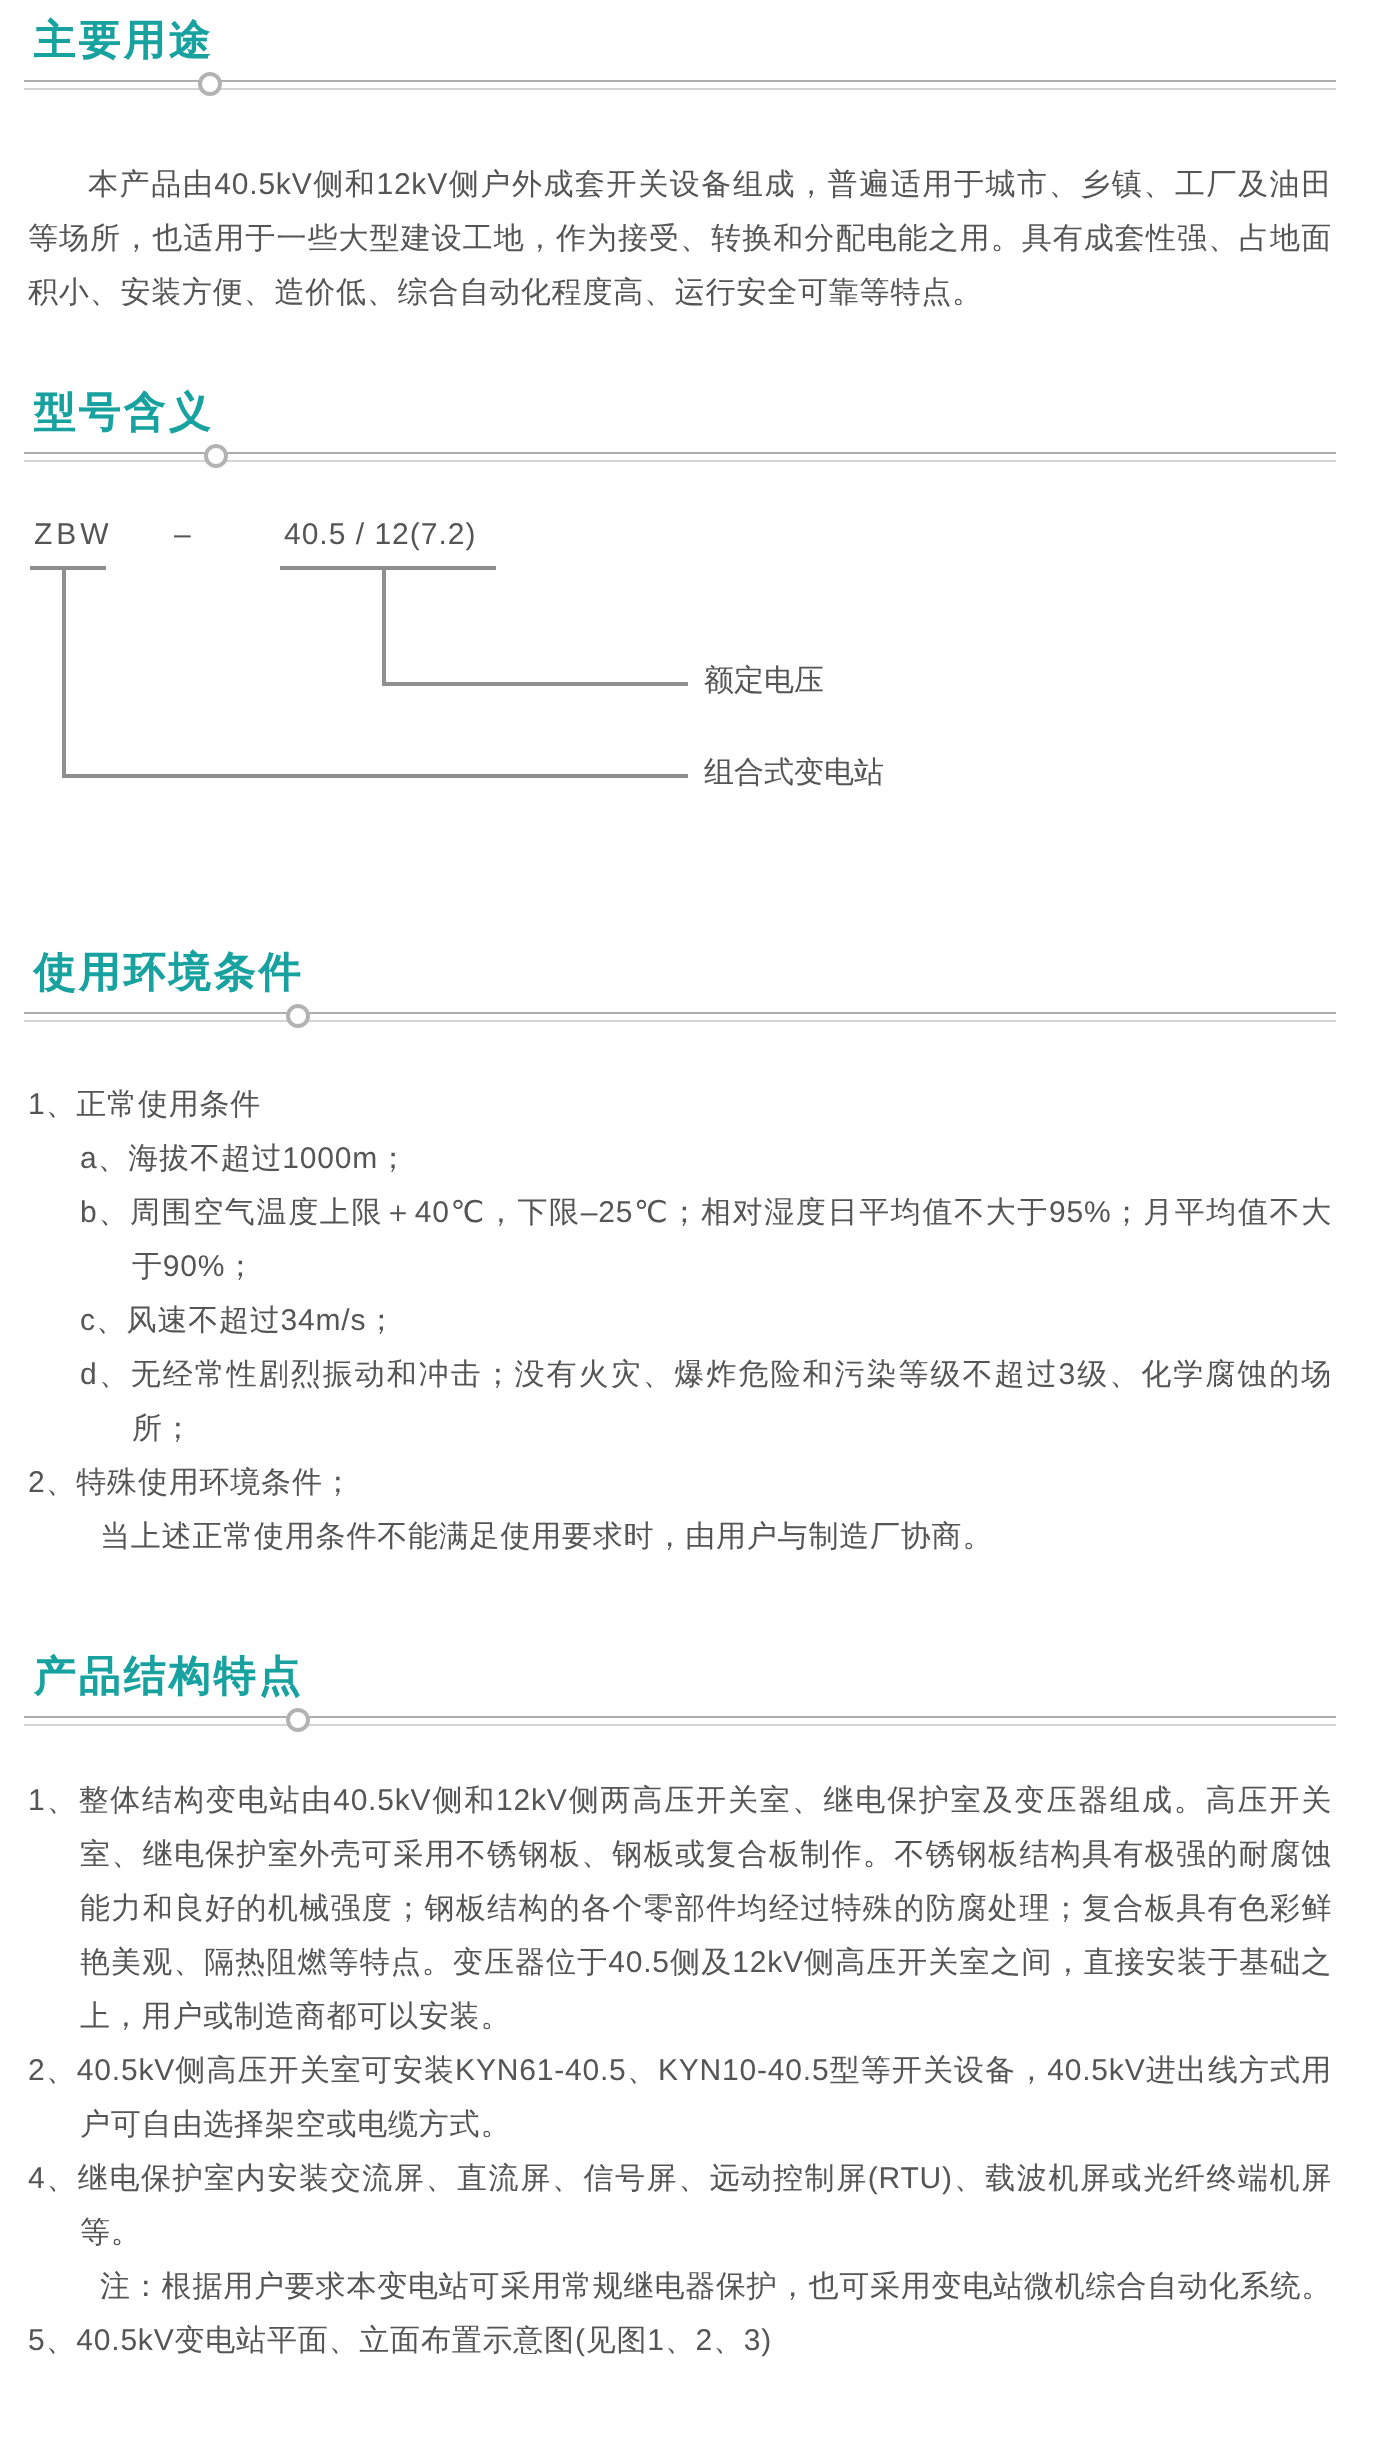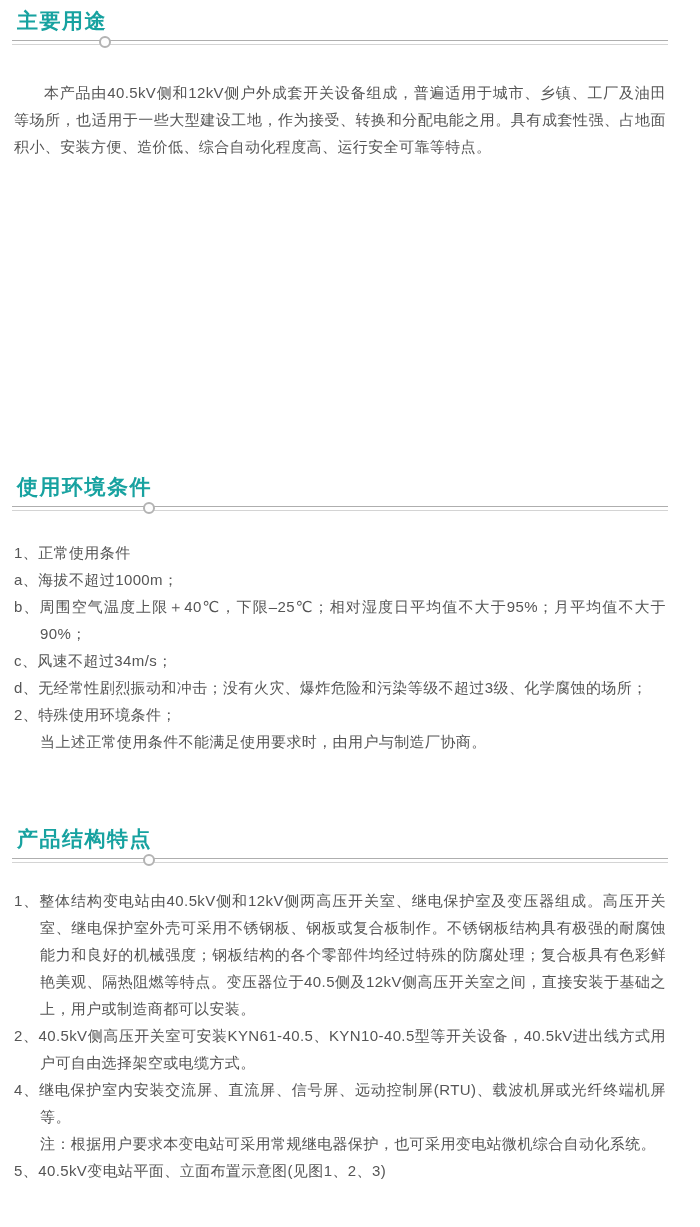--- a/index.html
+++ b/index.html
@@ -18,22 +18,22 @@
     border-top:1px solid #aeaeae; border-bottom:1px solid #d4d4d4;
   }
   .rule-circle {
     position:absolute; top:-5px; width:12px; height:12px; border-radius:50%;
     background:#fefefe; border:2px solid #b3b3b3; box-sizing:border-box;
   }
   .bodytext { font-size:15px; line-height:27px; letter-spacing:0.4px; text-align:justify; color:#555555; }
   .para { margin:34px 14px 0 14px; text-indent:2em; }
   .list { margin:28px 14px 0 14px; }
   .li-main { padding-left:26px; text-indent:-26px; }
-  .li-sub  { padding-left:26px; text-indent:-26px; }
-  .li-note { margin-left:26px; }
+  .li-sub  { margin-left:26px; padding-left:26px; text-indent:-26px; }
+  .li-note { margin-left:36px; }
   
   .diagram { position:relative; margin-top:24px; height:175px; font-size:15px; color:#555555; }
   .dg-text { position:absolute; white-space:nowrap; line-height:20px; }
   .dg-line { position:absolute; background:#8f8f8f; }
   .m-prefix { left:17px; top:3px; letter-spacing:2px; }
   .m-dash   { left:87px; top:3px; }
   .m-spec   { left:142px; top:3px; letter-spacing:0.5px; }
   .u1 { left:15px;  top:28px; width:38px;  height:2px; }
   .u2 { left:140px; top:28px; width:108px; height:2px; }
   .vA { left:191px; top:28px; width:2px;   height:60px; }
@@ -49,20 +49,39 @@
 <div class="page">
 
   <div class="sec" style="top:8px;">
     <h2 class="sec-title">主要用途</h2>
     <div class="sec-rule">
       <span class="rule-circle" style="left:87px;"></span>
     </div>
     <div class="bodytext para">本产品由40.5kV侧和12kV侧户外成套开关设备组成，普遍适用于城市、乡镇、工厂及油田等场所，也适用于一些大型建设工地，作为接受、转换和分配电能之用。具有成套性强、占地面积小、安装方便、造价低、综合自动化程度高、运行安全可靠等特点。</div>
   </div>
 
+  <div class="sec" style="top:194px;">
+    <h2 class="sec-title">型号含义</h2>
+    <div class="sec-rule">
+      <span class="rule-circle" style="left:90px;"></span>
+    </div>
+    <div class="diagram">
+      <span class="dg-text m-prefix">ZBW</span>
+      <span class="dg-text m-dash">–</span>
+      <span class="dg-text m-spec">40.5 / 12(7.2)</span>
+      <span class="dg-line u1"></span>
+      <span class="dg-line u2"></span>
+      <span class="dg-line vA"></span>
+      <span class="dg-line hA"></span>
+      <span class="dg-text lA">额定电压</span>
+      <span class="dg-line vB"></span>
+      <span class="dg-line hB"></span>
+      <span class="dg-text lB">组合式变电站</span>
+    </div>
+  </div>
 
   <div class="sec" style="top:474px;">
     <h2 class="sec-title">使用环境条件</h2>
     <div class="sec-rule">
       <span class="rule-circle" style="left:131px;"></span>
     </div>
     <div class="bodytext list">
       <div class="li-main">1、正常使用条件</div>
       <div class="li-sub">a、海拔不超过1000m；</div>
       <div class="li-sub">b、周围空气温度上限＋40℃，下限–25℃；相对湿度日平均值不大于95%；月平均值不大于90%；</div>

